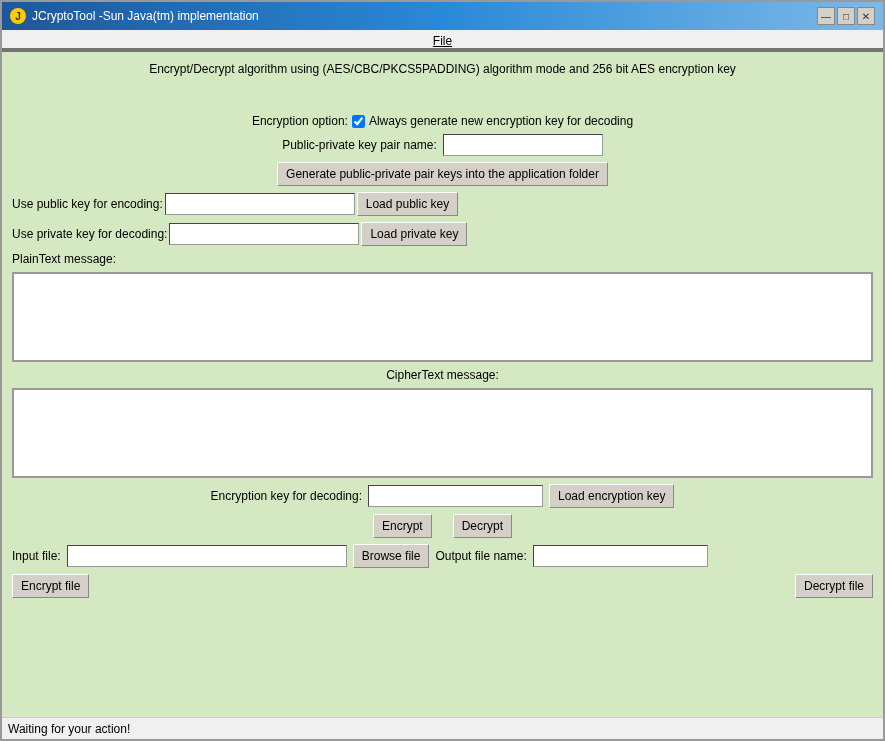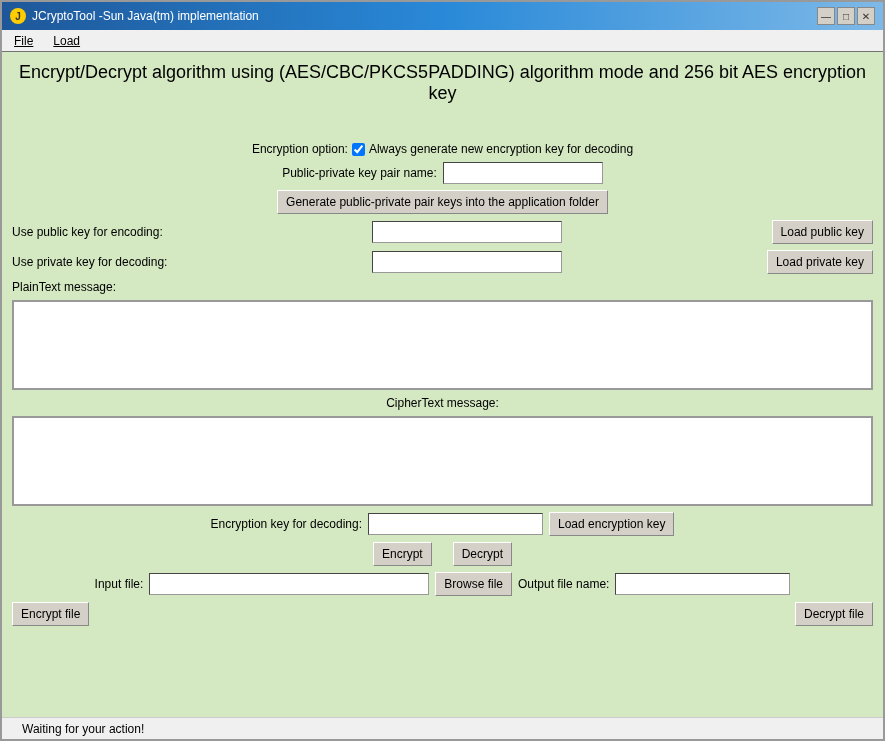--- a/index.html
+++ b/index.html
@@ -61,46 +61,47 @@
       border: 1px solid #888;
       cursor: pointer;
       display: flex;
       align-items: center;
       justify-content: center;
       font-size: 10px;
       color: #333;
     }
     .menu-bar {
       background: #f0f0f0;
-      border-bottom: 1px solid #737373;
+      border-bottom: 4px solid #737373;
       padding: 2px 4px;
       display: flex;
       gap: 4px;
       height: 22px;
       align-items: center;
       flex-shrink: 0;
+      flex-direction: column;
     }
     .menu-item {
       padding: 2px 8px;
       cursor: pointer;
       font-size: 12px;
       text-decoration: underline;
     }
     .main-content {
       flex: 1;
       background: #d4e8c2;
       padding: 10px;
       display: flex;
       flex-direction: column;
       gap: 6px;
       overflow: hidden;
     }
     .description-text {
       text-align: center;
-      font-size: 18px;
+      font-size: 12px;
       color: #000;
     }
     .option-row {
       display: flex;
       align-items: center;
       justify-content: center;
       gap: 4px;
       margin-top: 32px;
     }
     .key-pair-row {
@@ -130,21 +131,21 @@
       cursor: pointer;
       height: 24px;
     }
     .generate-btn {
       display: flex;
       justify-content: center;
     }
     .key-row {
       display: flex;
       align-items: center;
-      justify-content: space-between;
+      justify-content: flex-start;
       gap: 2px;
     }
     .plaintext-label {
       text-align: left;
       color: #000;
     }
     .text-area-container {
       border: 2px solid #999;
       background: white;
       flex: 1;
@@ -179,32 +180,31 @@
       gap: 6px;
     }
     .action-buttons {
       display: flex;
       justify-content: center;
       gap: 21px;
     }
     .file-row {
       display: flex;
       align-items: center;
-      justify-content: center;
       gap: 6px;
     }
     .file-buttons {
       display: flex;
       justify-content: space-between;
       gap: 4px;
     }
     .status-bar {
       background: #f0f0f0;
       border-top: 1px solid #ccc;
-      padding: 2px 20px;
+      padding: 2px 6px;
       font-size: 12px;
       height: 22px;
       display: flex;
       align-items: center;
       flex-shrink: 0;
     }
     .checkbox-wrapper {
       display: flex;
       align-items: center;
       gap: 4px;

